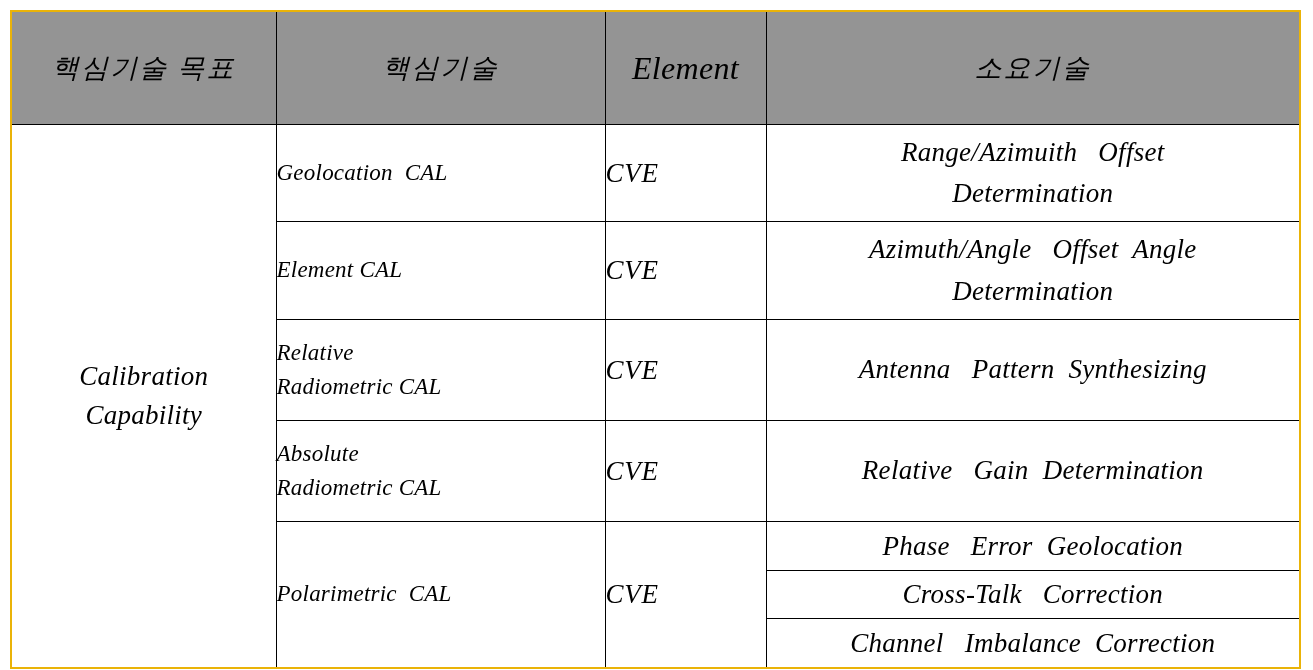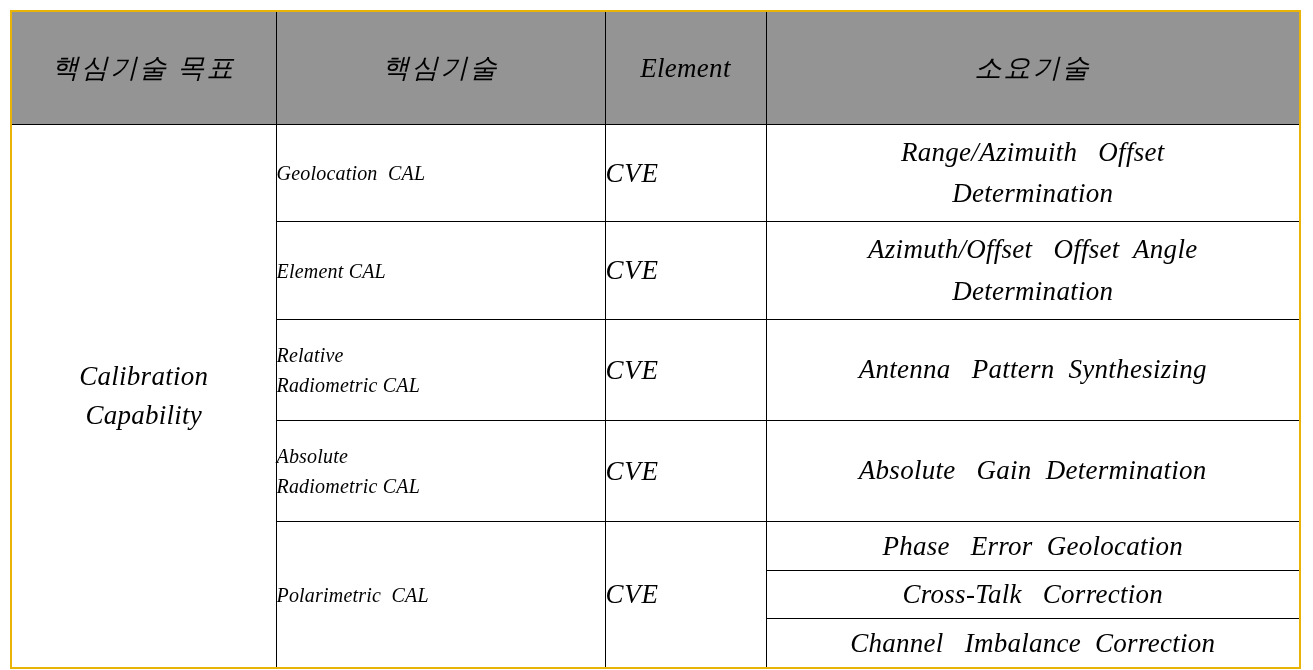--- a/index.html
+++ b/index.html
@@ -51,21 +51,21 @@
   
   thead th {
     background: #949494;
     height: 112px;
     text-align: center;
     font-size: 27px;
     letter-spacing: 0.08em;
     border-bottom: 2px solid #000000;
   }
   thead th.hdr-element {
-    font-size: 27px;
+    font-size: 32px;
     letter-spacing: 0.01em;
   }
   thead th .hdr-label {
     display: block;
     line-height: 1.2;
   }
 
   
   td.goal-cell {
     text-align: center;
@@ -75,21 +75,21 @@
     margin-left: 11px;
   }
   td.goal-cell .goal-text {
     display: block;
     padding: 0 8px;
   }
 
   
   td.tech-cell {
     text-align: left;
-    font-size: 20px;
+    font-size: 23px;
     line-height: 1.5;
     letter-spacing: 0.01em;
     padding-left: 12px;
     padding-right: 10px;
   }
   td.tech-cell .tech-line {
     display: block;
     white-space: pre;
   }
 
@@ -174,21 +174,21 @@
           <span class="req-line">Determination</span>
         </td>
       </tr>
 
       <tr class="body-row-2">
         <td class="tech-cell">
           <span class="tech-line">Element CAL</span>
         </td>
         <td class="element-cell">CVE</td>
         <td class="req-cell">
-          <span class="req-line">Azimuth/Offset   Offset  Angle</span>
+          <span class="req-line">Azimuth/Angle   Offset  Angle</span>
           <span class="req-line">Determination</span>
         </td>
       </tr>
 
       <tr class="body-row-3">
         <td class="tech-cell">
           <span class="tech-line">Relative</span>
           <span class="tech-line">Radiometric CAL</span>
         </td>
         <td class="element-cell">CVE</td>
@@ -197,21 +197,21 @@
         </td>
       </tr>
 
       <tr class="body-row-4">
         <td class="tech-cell">
           <span class="tech-line">Absolute</span>
           <span class="tech-line">Radiometric CAL</span>
         </td>
         <td class="element-cell">CVE</td>
         <td class="req-cell">
-          <span class="req-line">Absolute   Gain  Determination</span>
+          <span class="req-line">Relative   Gain  Determination</span>
         </td>
       </tr>
 
       <tr class="body-row-5a">
         <td class="tech-cell" rowspan="3">
           <span class="tech-line">Polarimetric  CAL</span>
         </td>
         <td class="element-cell" rowspan="3">CVE</td>
         <td class="req-cell">
           <span class="req-line">Phase   Error  Geolocation</span>

